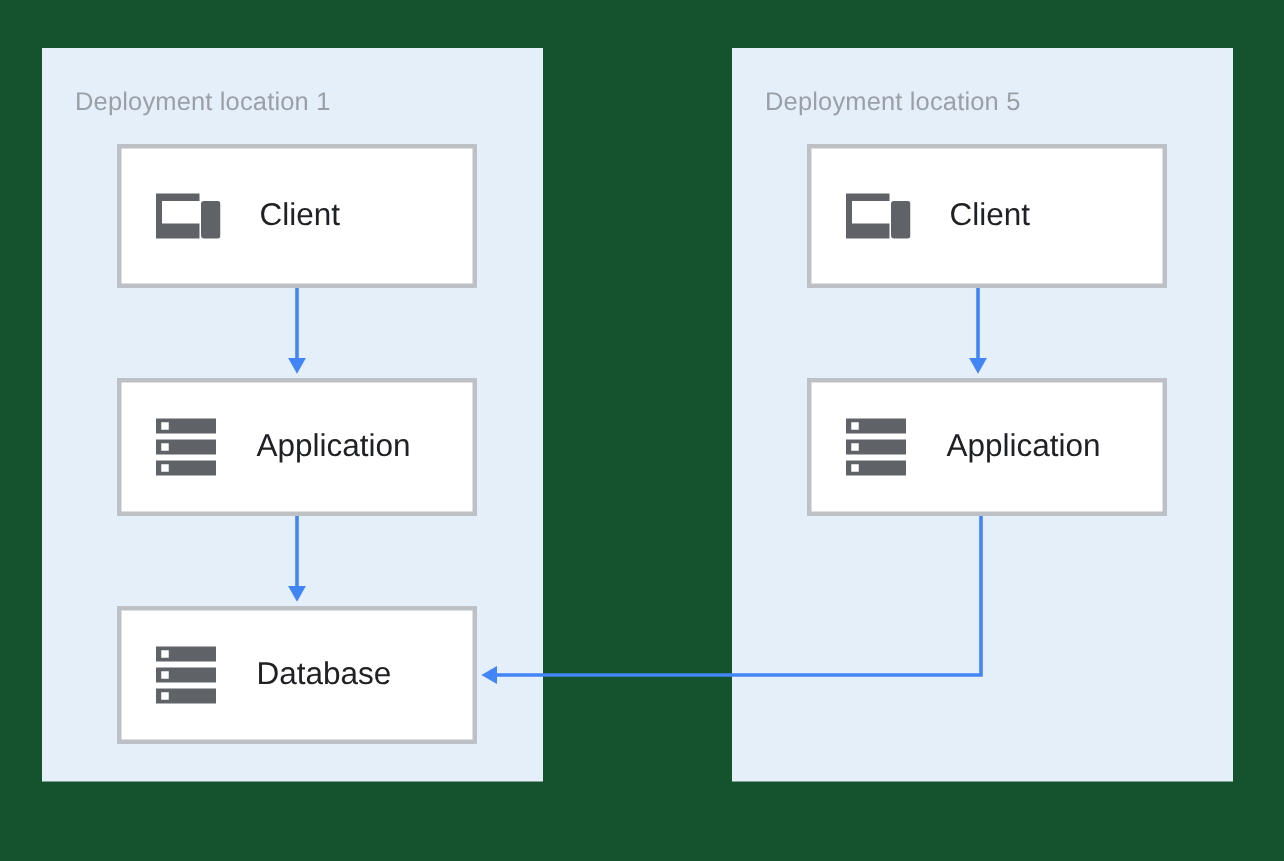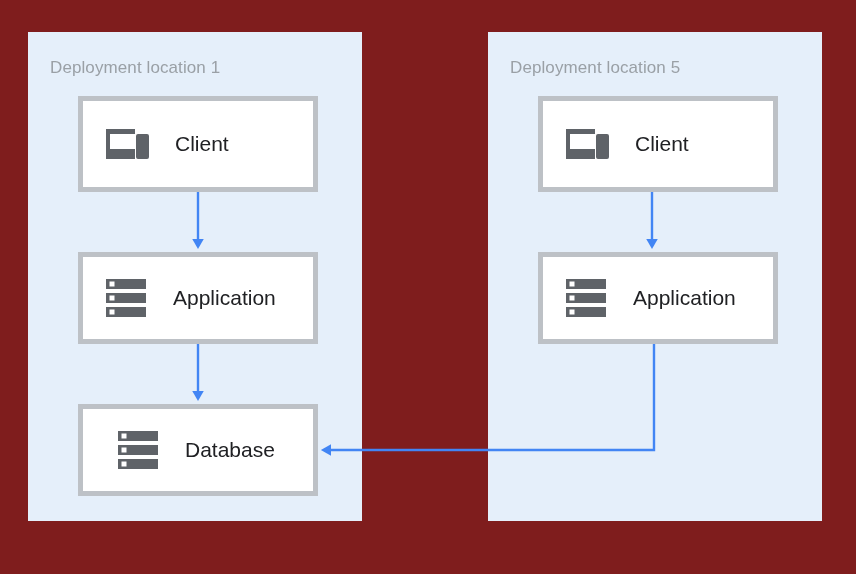--- a/index.html
+++ b/index.html
@@ -8,39 +8,39 @@
     padding: 0;
     background: #ffffff;
   }
   body {
     font-family: "Liberation Sans", sans-serif;
   }
   #canvas {
     position: relative;
     width: 856px;
     height: 574px;
-    background: #7f1d1d;
+    background: #14532d;
     overflow: hidden;
   }
   .zone {
     position: absolute;
     background: #E5EFFA;
   }
   .zone-label {
     position: absolute;
     font-size: 17px;
     color: #9AA0A6;
     font-family: "Liberation Sans", sans-serif;
     white-space: nowrap;
     letter-spacing: 0.1px;
   }
   .node {
     position: absolute;
     background: #ffffff;
-    border: 5px solid #a3a3a3;
+    border: 3px solid #a3a3a3;
     box-sizing: border-box;
     display: flex;
     align-items: center;
     justify-content: flex-start;
   }
   .node-icon {
     flex: 0 0 auto;
     display: flex;
     align-items: center;
     justify-content: center;
@@ -114,21 +114,21 @@
         <rect x="4.5" y="3.5" width="5" height="5" fill="#ffffff"></rect>
         <rect x="1" y="15" width="40" height="10" fill="#5F6368"></rect>
         <rect x="4.5" y="17.5" width="5" height="5" fill="#ffffff"></rect>
         <rect x="1" y="29" width="40" height="10" fill="#5F6368"></rect>
         <rect x="4.5" y="31.5" width="5" height="5" fill="#ffffff"></rect>
       </svg>
     </span>
     <span class="node-label" style="margin-left: 26px; color: rgb(32, 33, 36);">Application</span>
   </div>
 
-  <div class="node" id="node-db1" style="left: 78px; top: 404px; width: 240px; height: 92px; background: rgb(255, 255, 255); border-color: rgb(189, 193, 198); padding-left: 12px;">
+  <div class="node" id="node-db1" style="left: 78px; top: 404px; width: 240px; height: 92px; background: rgb(255, 255, 255); border-color: rgb(189, 193, 198);">
     <span class="node-icon" style="margin-left: 22px;">
       <svg width="42" height="40" viewBox="0 0 42 40" aria-hidden="true">
         <rect x="1" y="1" width="40" height="10" fill="#5F6368"></rect>
         <rect x="4.5" y="3.5" width="5" height="5" fill="#ffffff"></rect>
         <rect x="1" y="15" width="40" height="10" fill="#5F6368"></rect>
         <rect x="4.5" y="17.5" width="5" height="5" fill="#ffffff"></rect>
         <rect x="1" y="29" width="40" height="10" fill="#5F6368"></rect>
         <rect x="4.5" y="31.5" width="5" height="5" fill="#ffffff"></rect>
       </svg>
     </span>

